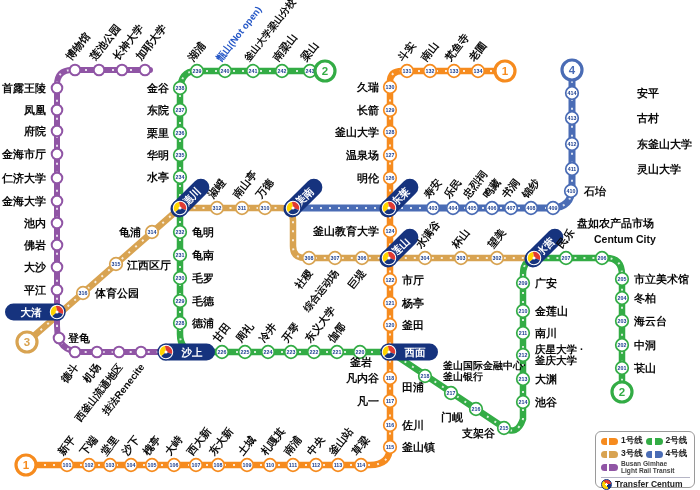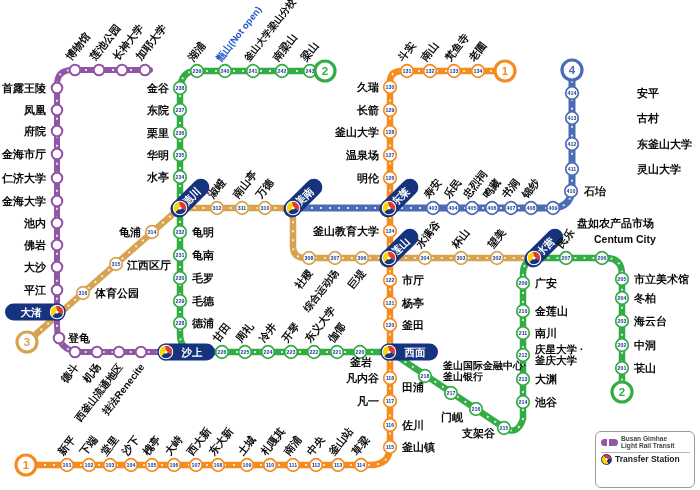--- a/index.html
+++ b/index.html
@@ -460,26 +460,44 @@
       <text x="46" y="270.5" font-weight="bold" fill="#0b0b0b" font-size="11" text-anchor="end">大沙</text>
       <text x="46" y="293.5" font-weight="bold" fill="#0b0b0b" font-size="11" text-anchor="end">平江</text>
       <text x="68" y="342" font-weight="bold" fill="#0b0b0b" font-size="11" text-anchor="start">登龟</text>
       <text x="79" y="367" font-weight="bold" fill="#0b0b0b" font-size="10.5" text-anchor="end" transform="rotate(-52 79 367)">德斗</text>
       <text x="101" y="367" font-weight="bold" fill="#0b0b0b" font-size="10.5" text-anchor="end" transform="rotate(-52 101 367)">机场</text>
       <text x="123" y="367" font-weight="bold" fill="#0b0b0b" font-size="10" text-anchor="end" transform="rotate(-52 123 367)">西釜山流通地区</text>
       <text x="145" y="367" font-weight="bold" fill="#0b0b0b" font-size="10" text-anchor="end" transform="rotate(-52 145 367)">挂法Renecite</text>
     </svg>
 
   <div class="legend">
+    <div class="legend-grid">
+      <div class="litem">
+        <span class="sw" id="sw0" style="background: linear-gradient(90deg, rgb(246, 139, 30) 0px, rgb(246, 139, 30) 36%, rgb(255, 255, 255) 36%, rgb(255, 255, 255) 50%, rgb(246, 139, 30) 50%, rgb(246, 139, 30) 100%);"></span>
+        <span class="lbl">1号线</span>
+      </div>
+      <div class="litem">
+        <span class="sw" id="sw1" style="background: linear-gradient(90deg, rgb(51, 172, 69) 0px, rgb(51, 172, 69) 36%, rgb(255, 255, 255) 36%, rgb(255, 255, 255) 50%, rgb(51, 172, 69) 50%, rgb(51, 172, 69) 100%);"></span>
+        <span class="lbl">2号线</span>
+      </div>
+      <div class="litem">
+        <span class="sw" id="sw2" style="background: linear-gradient(90deg, rgb(216, 163, 81) 0px, rgb(216, 163, 81) 36%, rgb(255, 255, 255) 36%, rgb(255, 255, 255) 50%, rgb(216, 163, 81) 50%, rgb(216, 163, 81) 100%);"></span>
+        <span class="lbl">3号线</span>
+      </div>
+      <div class="litem">
+        <span class="sw" id="sw3" style="background: linear-gradient(90deg, rgb(74, 108, 181) 0px, rgb(74, 108, 181) 36%, rgb(255, 255, 255) 36%, rgb(255, 255, 255) 50%, rgb(74, 108, 181) 50%, rgb(74, 108, 181) 100%);"></span>
+        <span class="lbl">4号线</span>
+      </div>
+    </div>
     <div class="litem">
       <span class="sw" id="sw4" style="background: linear-gradient(90deg, rgb(144, 85, 165) 0px, rgb(144, 85, 165) 36%, rgb(255, 255, 255) 36%, rgb(255, 255, 255) 50%, rgb(144, 85, 165) 50%, rgb(144, 85, 165) 100%);"></span>
       <span class="lbl small">
         <span>Busan Gimhae</span><br>
         <span>Light Rail Transit</span>
       </span>
     </div>
     <hr class="ldiv">
     <div class="litem">
       <span class="ticon"></span>
-      <span class="lbl">Transfer Station</span>
+      <span class="lbl">Transfer Centum</span>
     </div>
   </div>
 </div>
 
 </body></html>

